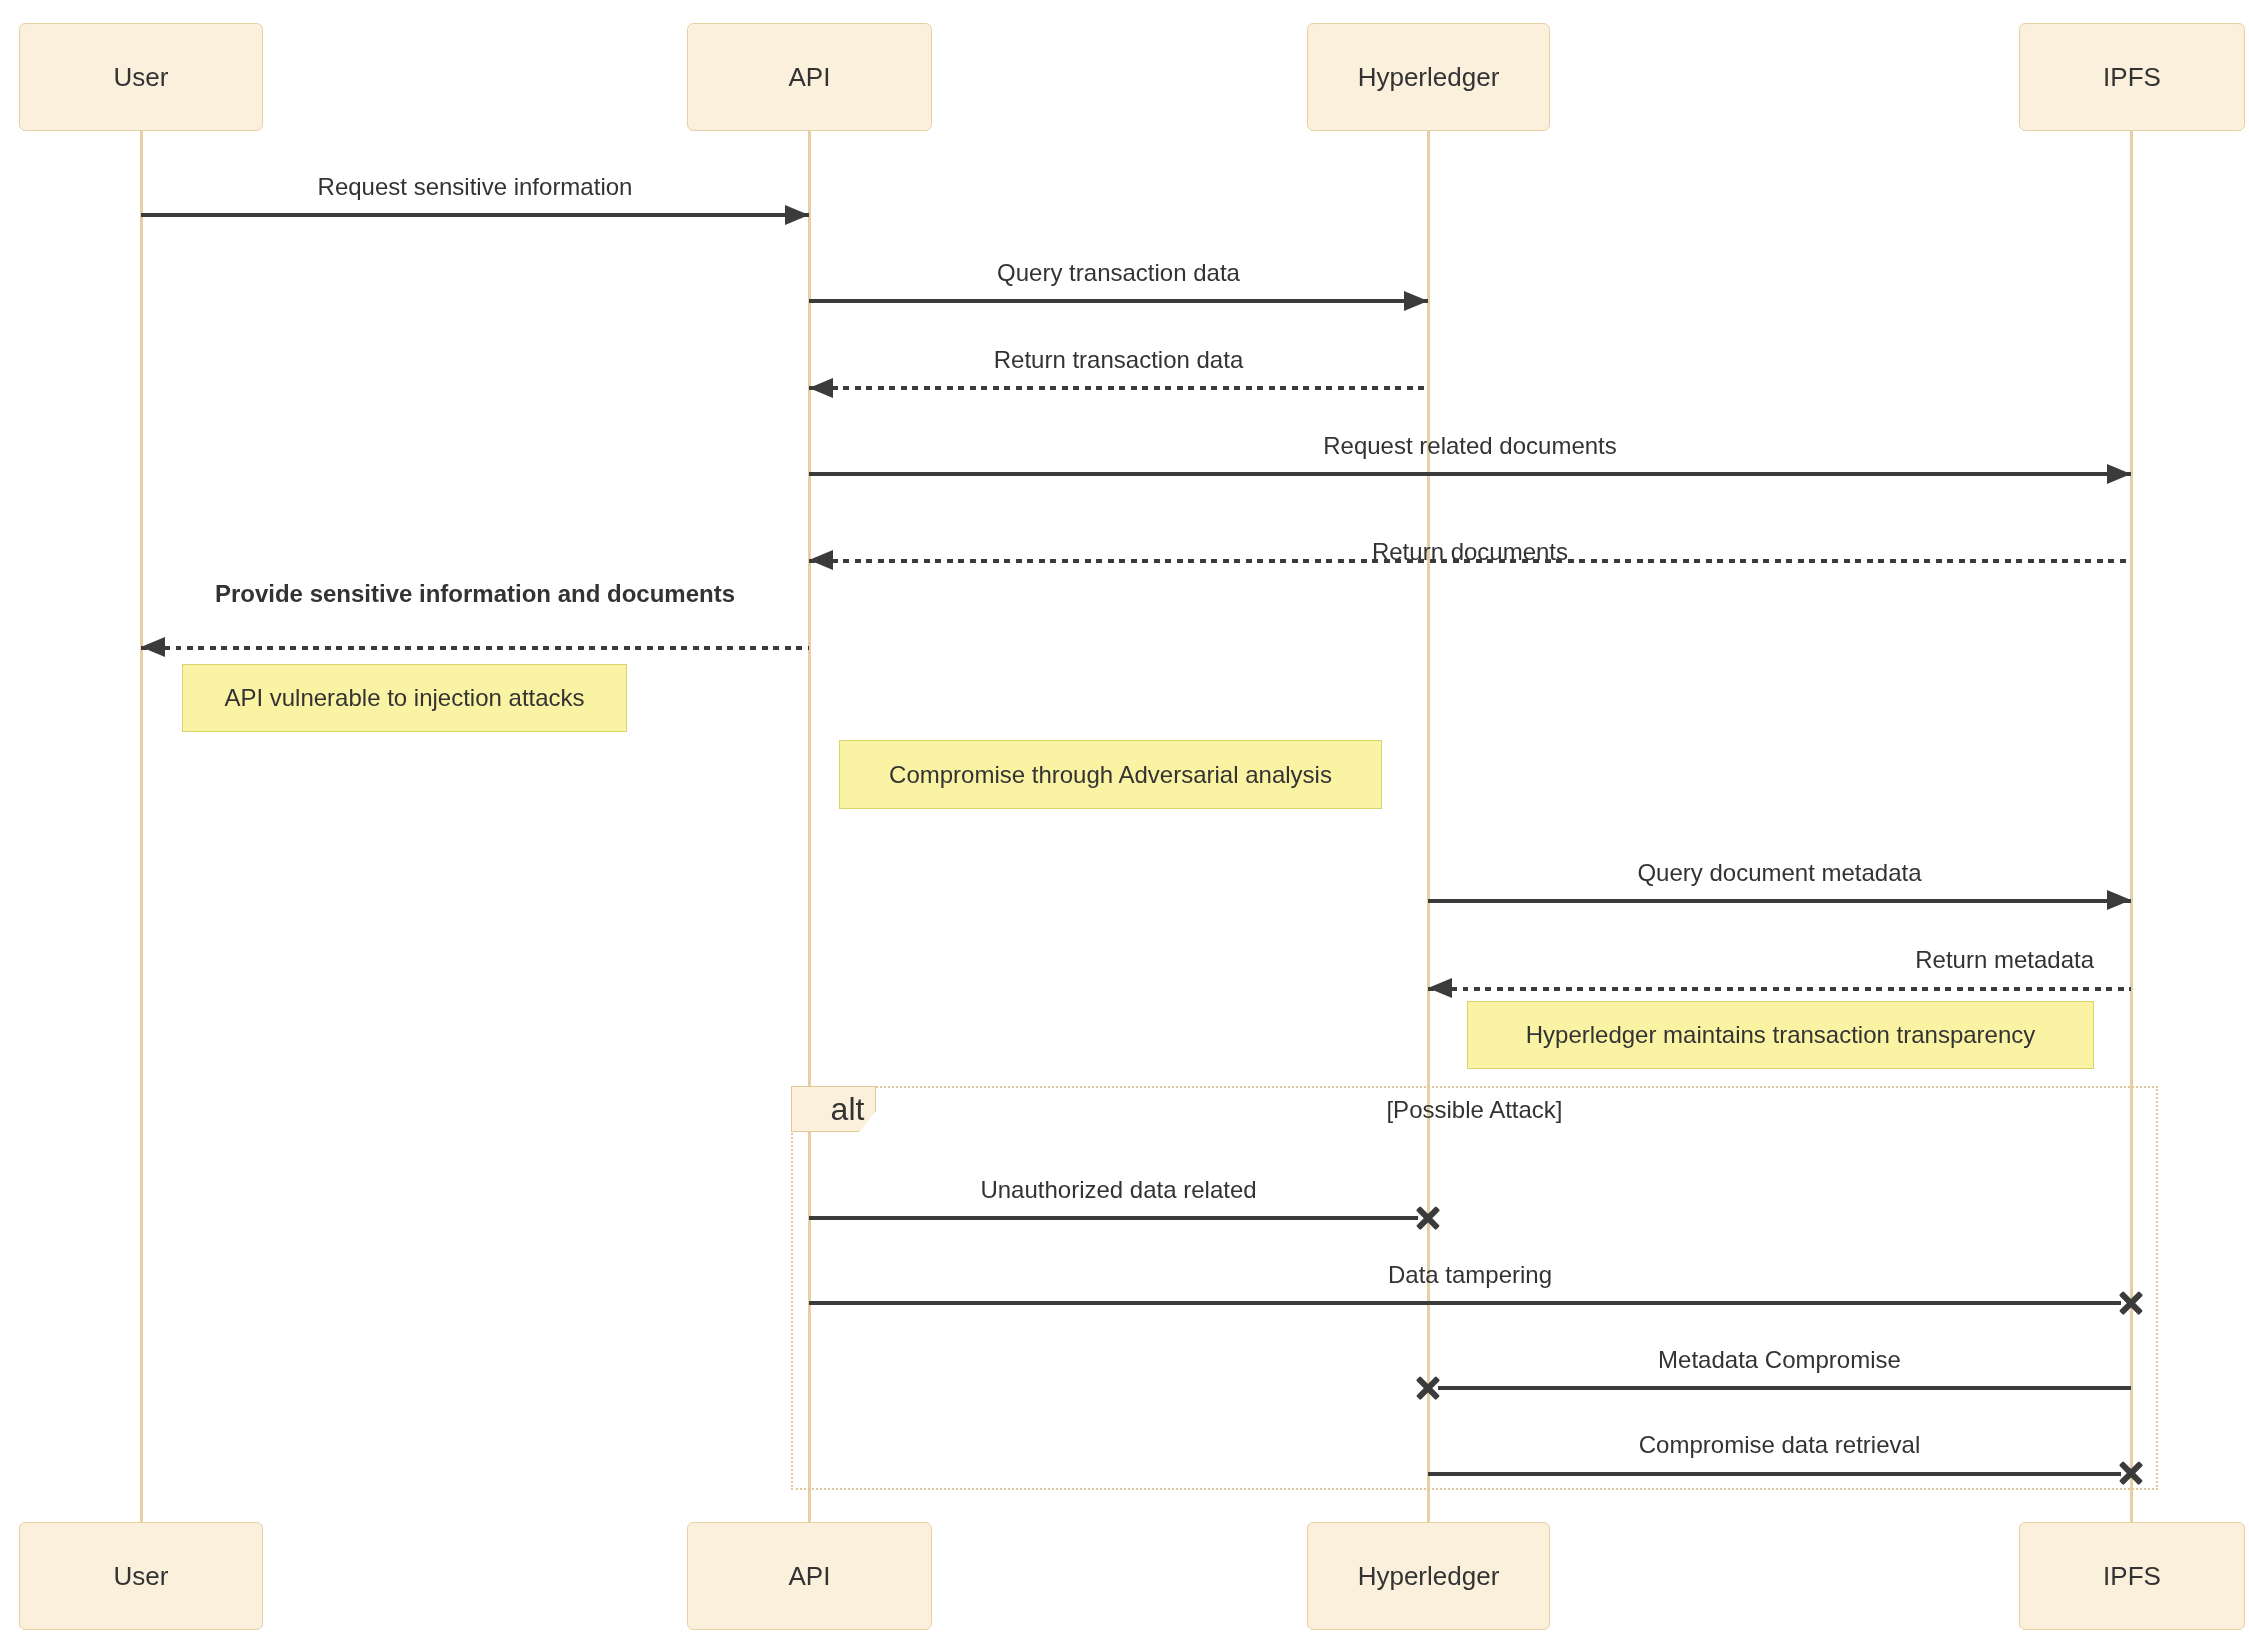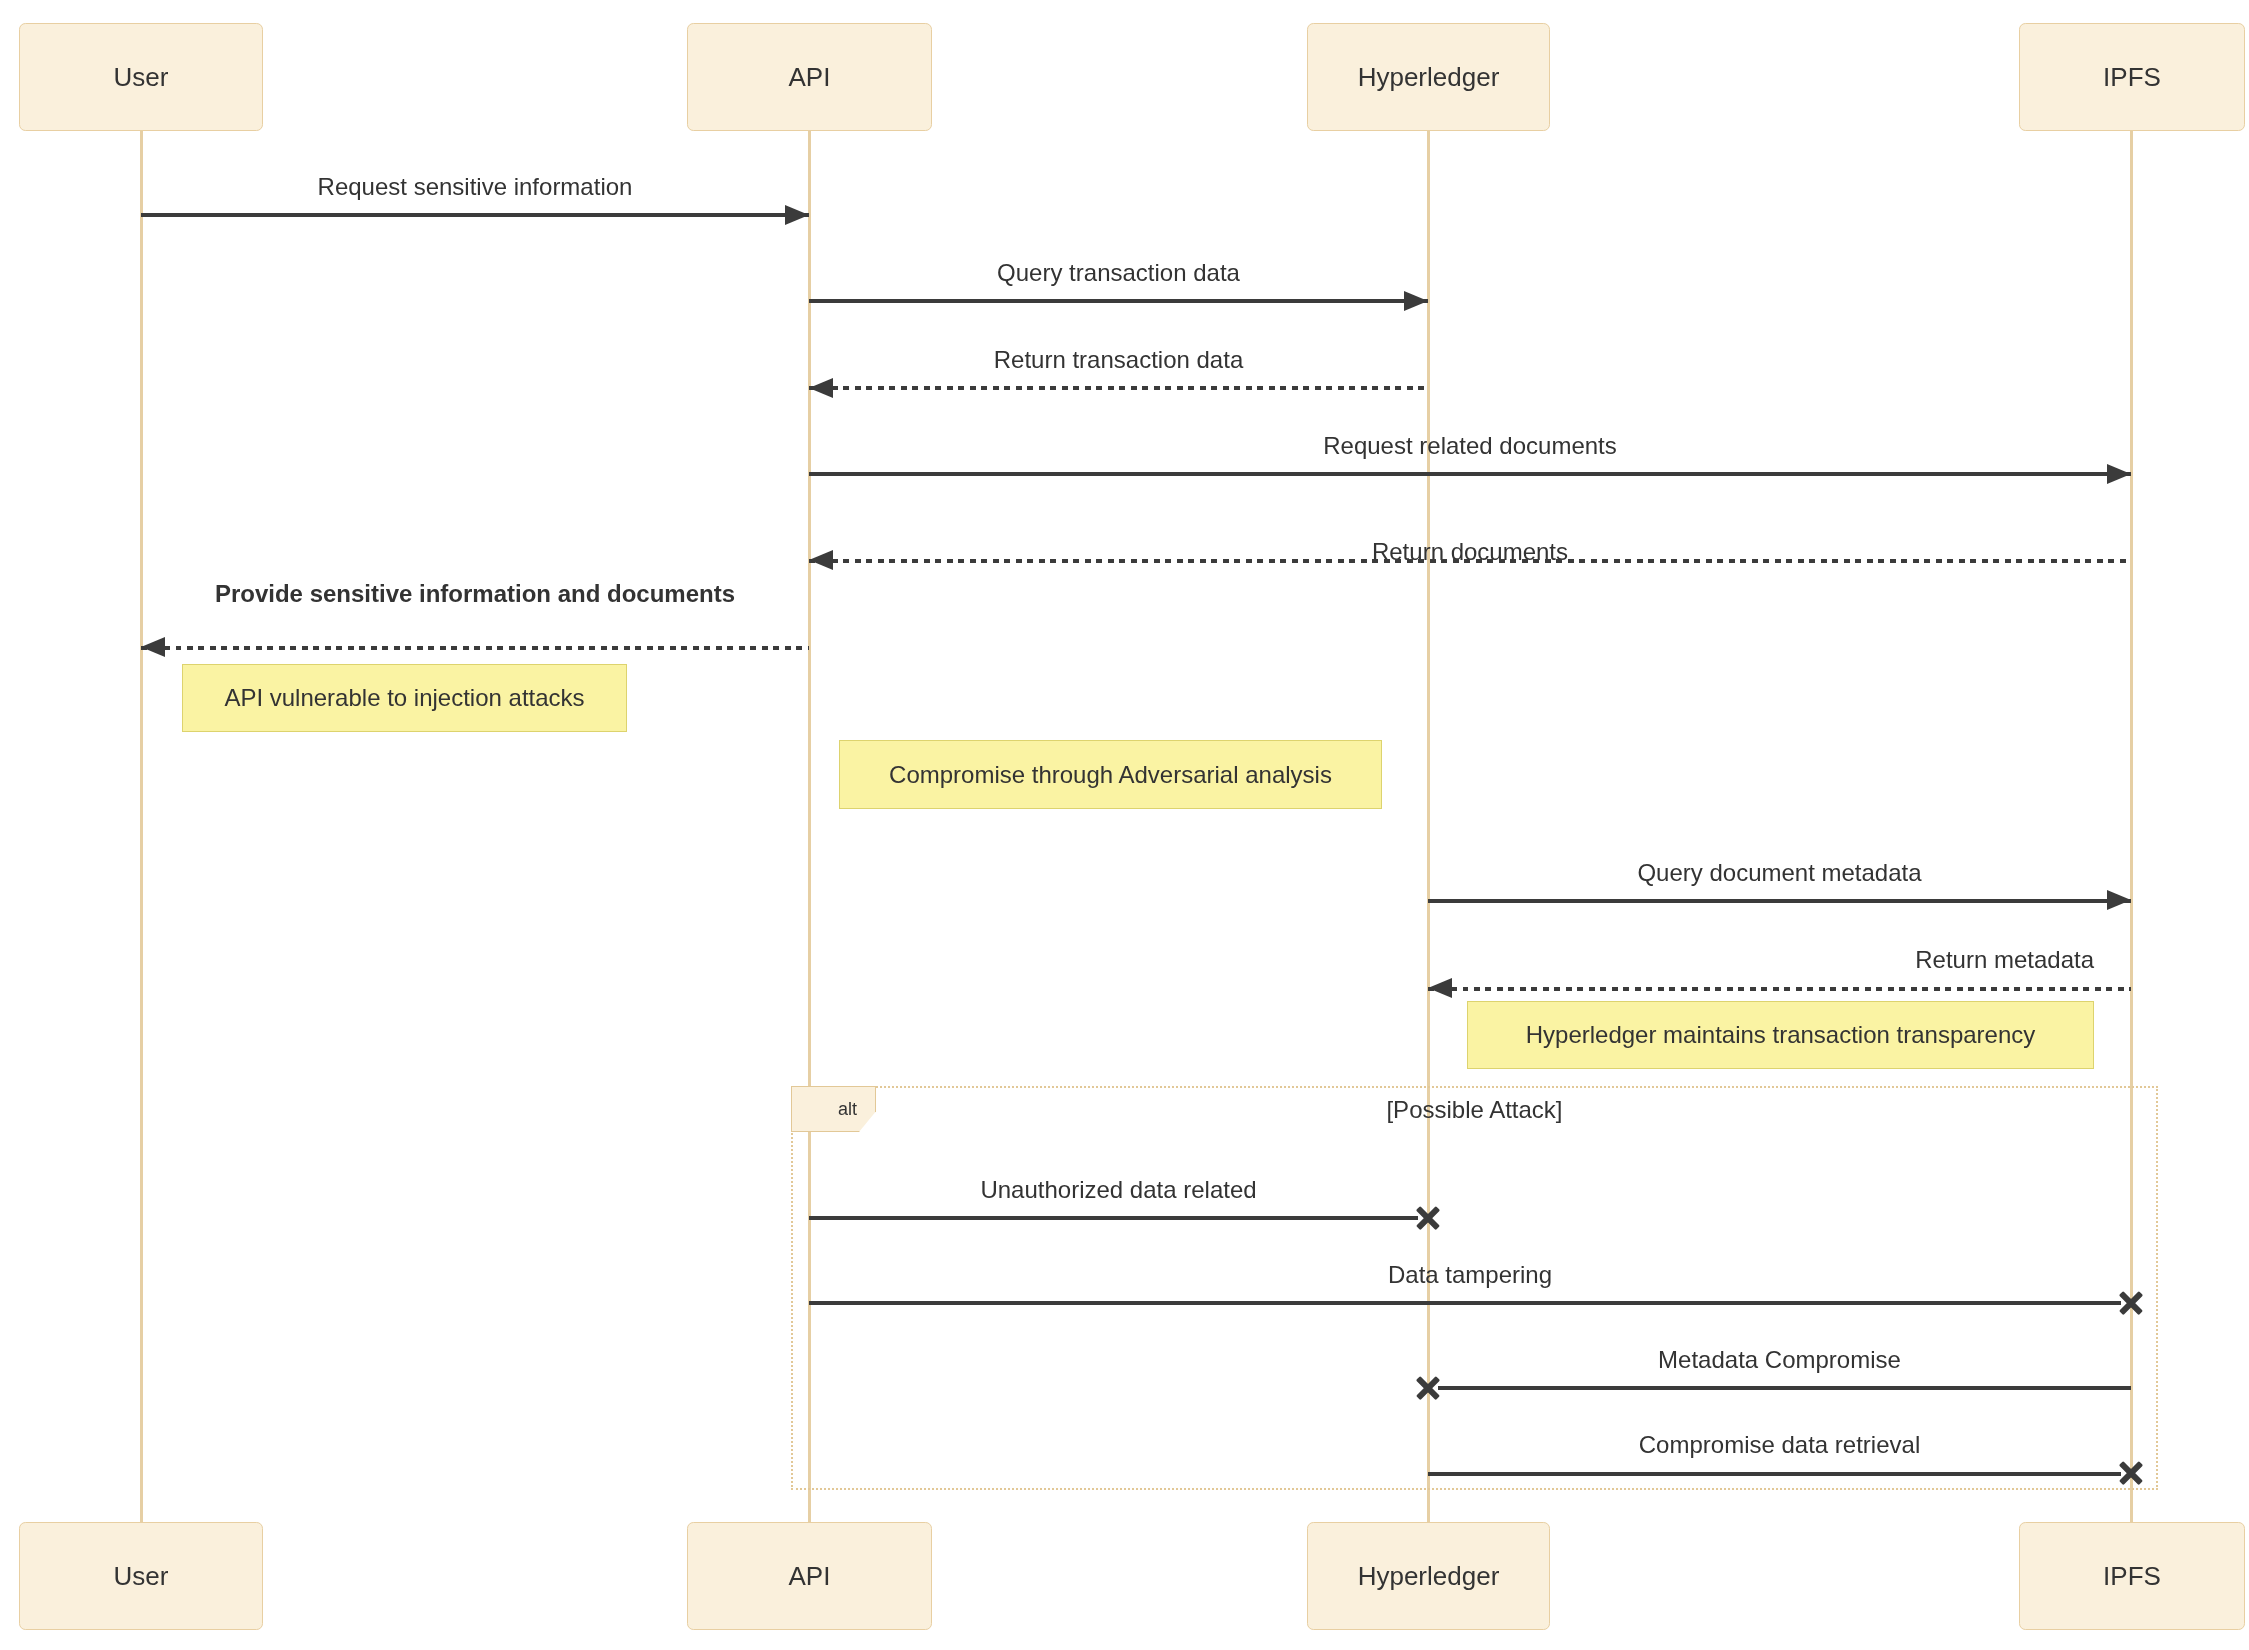--- a/index.html
+++ b/index.html
@@ -45,21 +45,21 @@
     border:1.9px solid var(--note-border);
     display:flex;align-items:center;justify-content:center;
     font-size:24px;color:#333333;white-space:nowrap;
   }
   .alt-frame{position:absolute;box-sizing:border-box;border:2.6px dotted var(--frame-border);}
   .alt-label{
     position:absolute;box-sizing:border-box;background:var(--actor-fill);
     border:1.9px solid var(--frame-border);
     clip-path:polygon(0 0,100% 0,100% 55%,80% 100%,0 100%);
     display:flex;align-items:center;justify-content:center;
-    font-size:18px;color:#333333;padding-left:28px;
+    font-size:32px;color:#333333;padding-left:28px;
   }
   .alt-condition{
     position:absolute;height:36px;line-height:36px;text-align:center;
     font-size:24px;color:#333333;white-space:nowrap;
   }
 </style>
 </head>
 <body>
 
 <div id="stage" style="--actor-fill: #faf0dc; --actor-border: #e8cfa2; --lifeline: #e6cfa4; --note-fill: #faf3a3; --note-border: #ddd36e; --line: #3b3b3b; --frame-border: #e2c897;">

